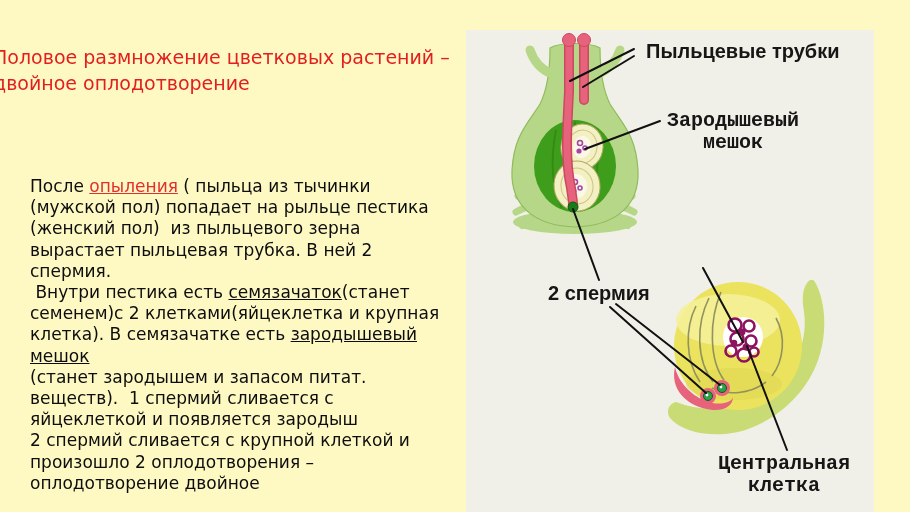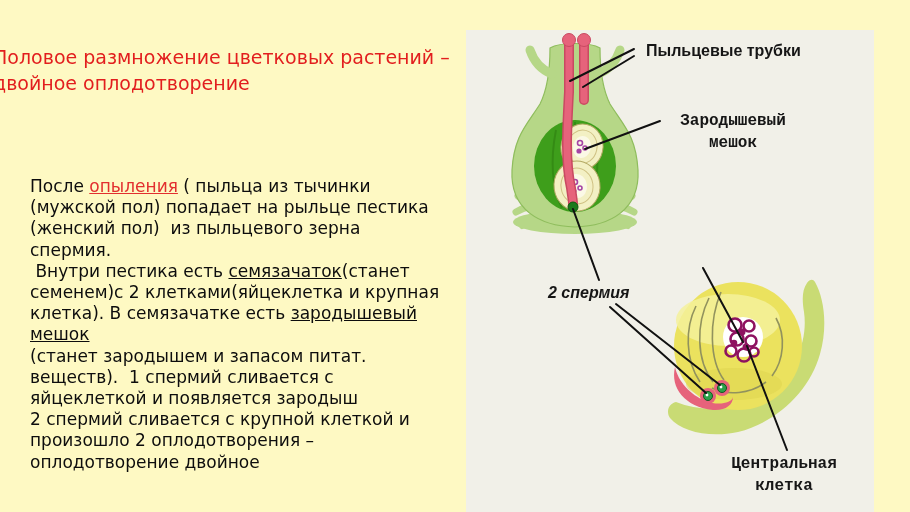--- a/index.html
+++ b/index.html
@@ -10,42 +10,43 @@
   .title div{white-space:nowrap;}
   
   .bodytext{position:absolute;left:30px;top:176px;color:#0d0d0d;font-size:17px;line-height:21.2px;}
   .bline{white-space:pre;}
   .seg-link{color:#e22f2f;text-decoration:underline;text-decoration-color:#e22f2f;}
   .seg-u{text-decoration:underline;}
   
   .panel{position:absolute;left:466px;top:30px;width:408px;height:482px;background:#f1f0e8;}
   .panel svg{position:absolute;left:0;top:0;}
   .dlabel{position:absolute;color:#161616;font-family:"Liberation Sans",sans-serif;
-          font-weight:bold;font-size:16px;line-height:22px;white-space:nowrap;}
+          font-weight:bold;font-size:20px;line-height:22px;white-space:nowrap;}
   .dlabel.center{text-align:center;white-space:normal;font-family:Liberation Mono, monospace;}
   .lbl-pollen{left:180px;top:10px;}
   .lbl-sac{left:187px;top:80px;width:160px;}
   .lbl-egg{left:231px;top:209px;}
-  .lbl-sperm{left:82px;top:252px;font-style:italic;}
+  .lbl-sperm{left:82px;top:252px;}
   .lbl-central{left:248px;top:423px;width:140px;}
 </style>
 </head>
 <body>
 
 <div class="slide">
 
   <div class="title" style="color: rgb(226, 30, 30);">
     <div>Половое размножение цветковых растений –</div>
     <div>двойное оплодотворение</div>
   </div>
 
   <div class="bodytext" id="body-text" style="color: rgb(13, 13, 13);">
       <div class="bline"><span>После </span><span class="seg-link">опыления</span><span> ( пыльца из тычинки</span></div>
       <div class="bline"><span>(мужской пол) попадает на рыльце пестика</span></div>
       <div class="bline"><span>(женский пол)  из пыльцевого зерна</span></div>
+      <div class="bline"><span>вырастает пыльцевая трубка. В ней 2</span></div>
       <div class="bline"><span>спермия.</span></div>
       <div class="bline"><span> Внутри пестика есть </span><span class="seg-u">семязачаток</span><span>(станет</span></div>
       <div class="bline"><span>семенем)с 2 клетками(яйцеклетка и крупная</span></div>
       <div class="bline"><span>клетка). В семязачатке есть </span><span class="seg-u">зародышевый</span></div>
       <div class="bline"><span class="seg-u">мешок</span></div>
       <div class="bline"><span>(станет зародышем и запасом питат.</span></div>
       <div class="bline"><span>веществ).  1 спермий сливается с</span></div>
       <div class="bline"><span>яйцеклеткой и появляется зародыш</span></div>
       <div class="bline"><span>2 спермий сливается с крупной клеткой и</span></div>
       <div class="bline"><span>произошло 2 оплодотворения –</span></div>

